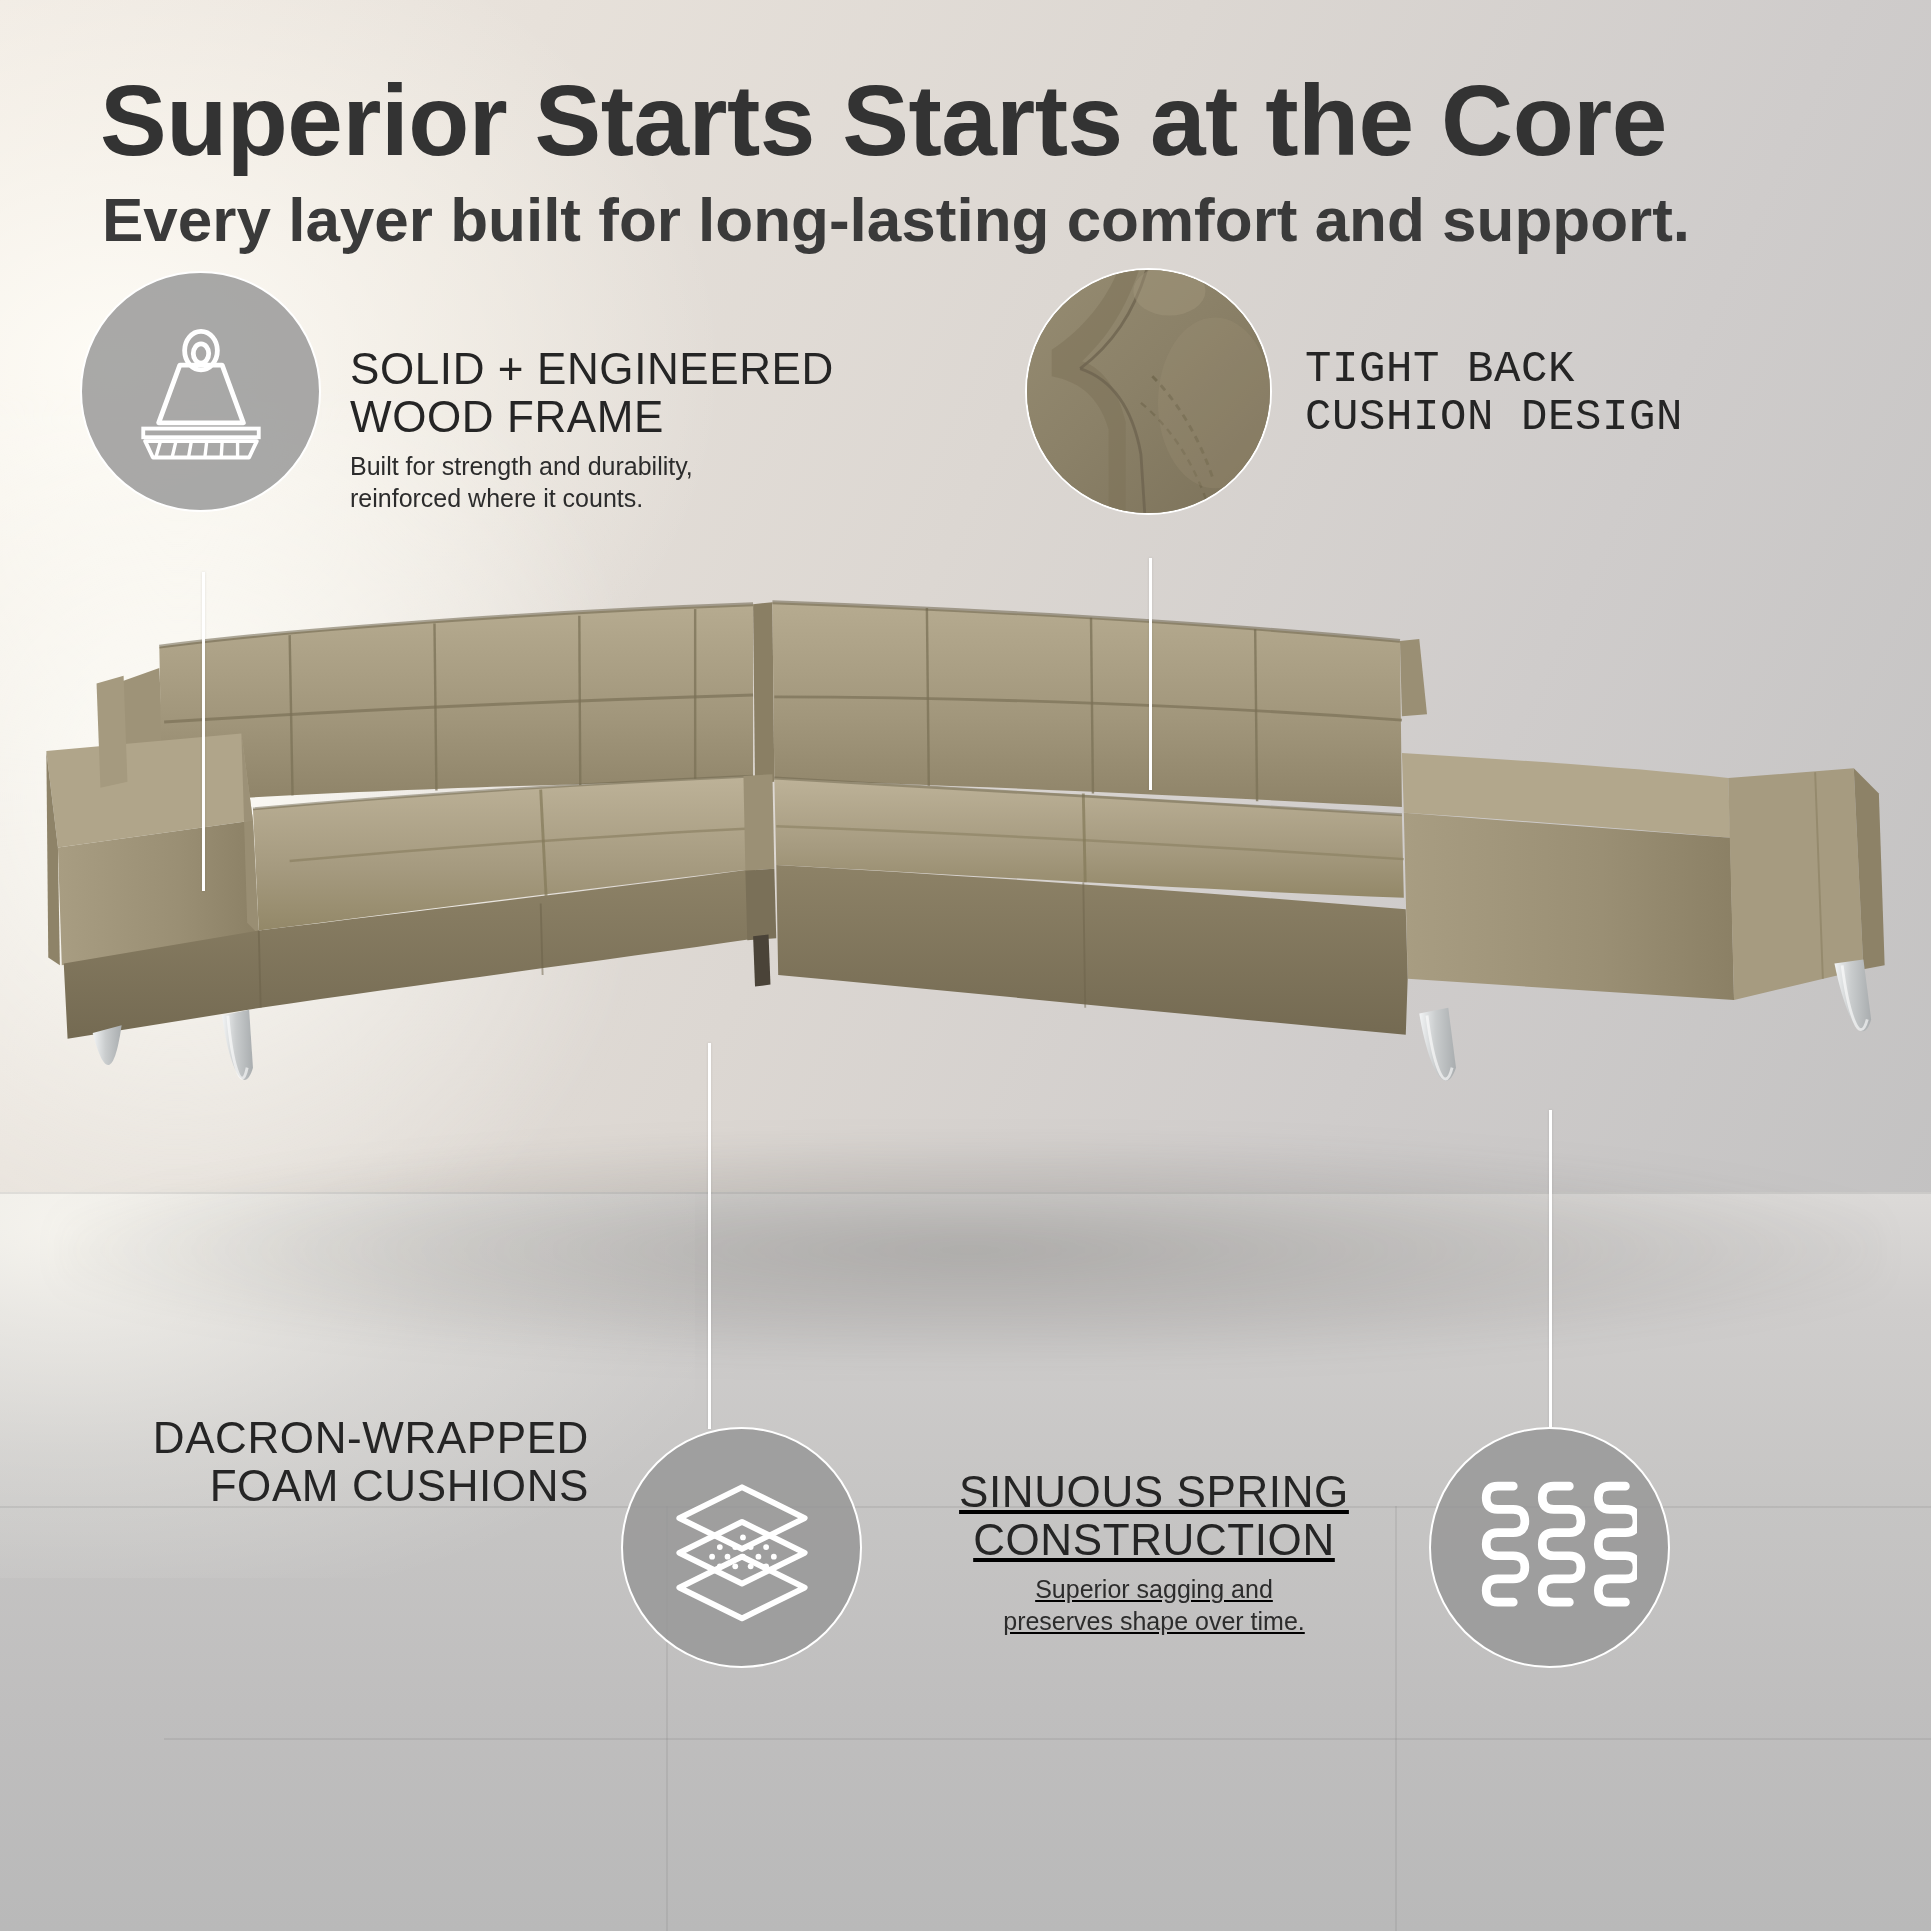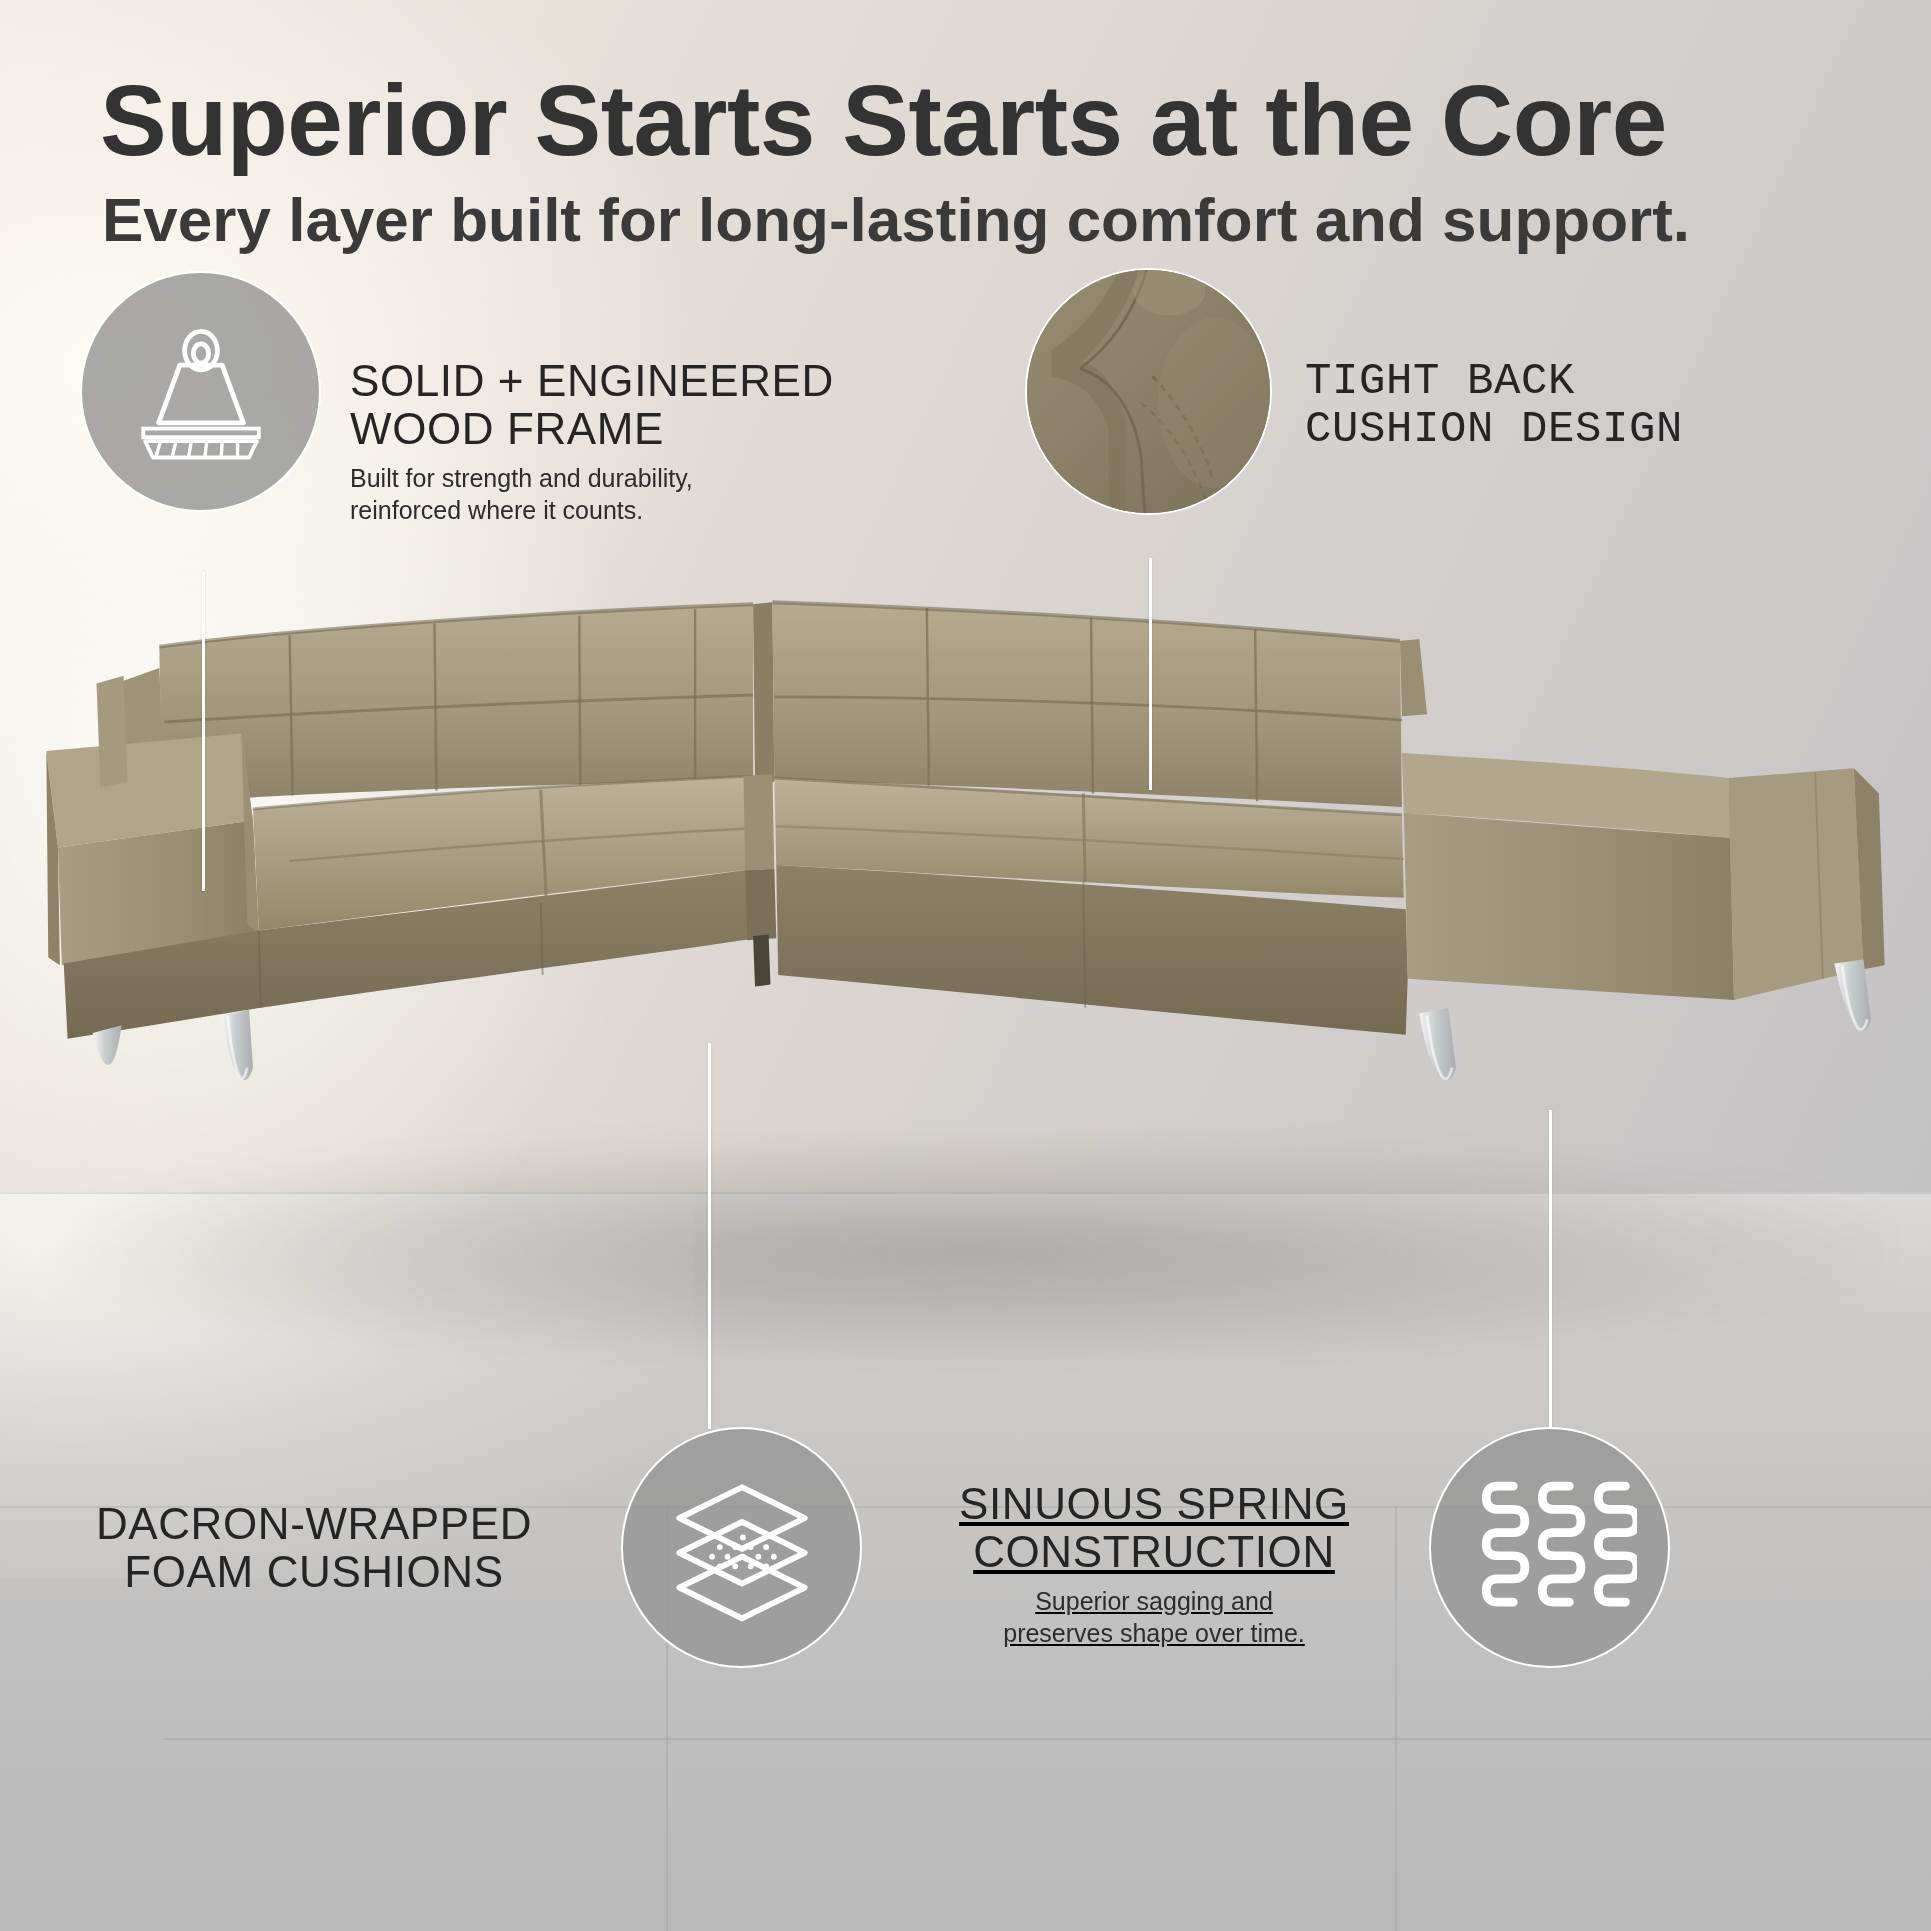--- a/index.html
+++ b/index.html
@@ -61,21 +61,20 @@
     box-shadow:0 0 2.9px rgba(0,0,0,0.10);
   }
 
   .c-title {
     font-weight:400;
     letter-spacing:0.6px;
     color:#252525;
     font-size:44px;
     line-height:1.10;
     white-space:pre-line;
-    margin-top:12px;
   }
   .c-body {
     font-weight:400;
     color:#2c2c2c;
     font-size:25px;
     line-height:1.26;
     white-space:pre-line;
     margin-top:9.7px;
   }
   .align-right { text-align:right; }
@@ -289,21 +288,21 @@
           <circle cx="78" cy="104" r="3"></circle>
           <circle cx="94" cy="104" r="3"></circle>
           <circle cx="110" cy="104" r="3"></circle>
         <circle cx="86" cy="74" r="3"></circle>
       </g>
 
       <path d="M85 94 L150 126 L85 158 L20 126 Z" fill="none" stroke="#fff" stroke-width="6" stroke-linejoin="round"></path>
     </svg>
   </div>
 
-  <div class="align-right" style="position:absolute; left:39px; top:1488px; width:550px;text-align:center;">
+  <div class="align-right" style="position:absolute; left:39px; top:1414px; width:550px;">
     <div class="c-title">DACRON-WRAPPED
 FOAM CUSHIONS</div>
   </div>
 </div>
 
 <div class="callout">
 
   <div class="leader" style="left:1549px; top:1110px; height:319px;"></div>
 
   <div class="bubble" style="left:1429px; top:1427px; width:241px; height:241px;">

